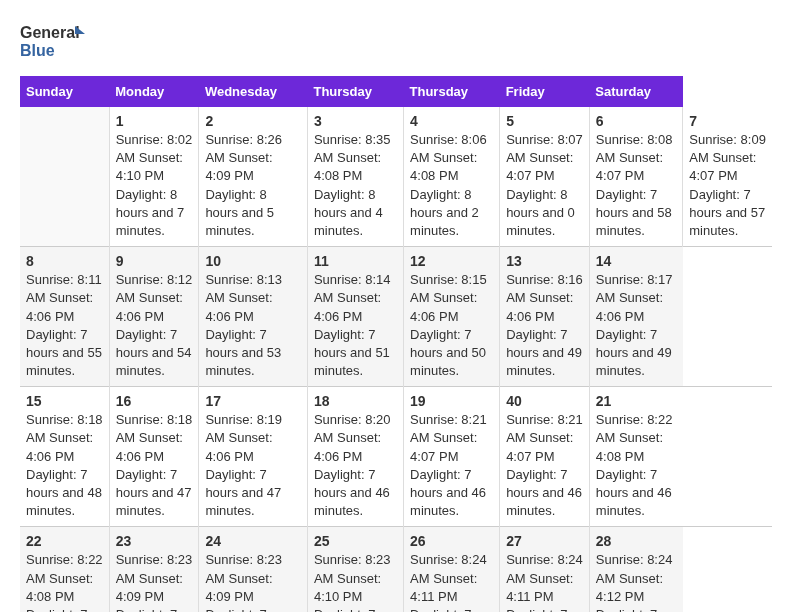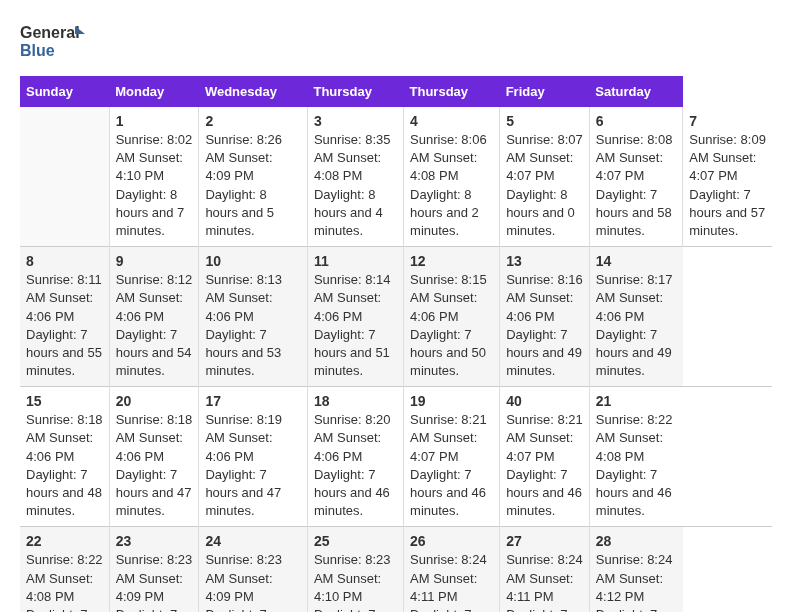--- a/index.html
+++ b/index.html
@@ -216,21 +216,21 @@
       </tr>
       <tr>
         <td>
           <span class="day-number">15</span>
           <div class="day-info">Sunrise: 8:18 AM
 Sunset: 4:06 PM
 Daylight: 7 hours
 and 48 minutes.</div>
         </td>
         <td>
-          <span class="day-number">20</span>
+          <span class="day-number">16</span>
           <div class="day-info">Sunrise: 8:18 AM
 Sunset: 4:06 PM
 Daylight: 7 hours
 and 47 minutes.</div>
         </td>
         <td>
           <span class="day-number">17</span>
           <div class="day-info">Sunrise: 8:19 AM
 Sunset: 4:06 PM
 Daylight: 7 hours

